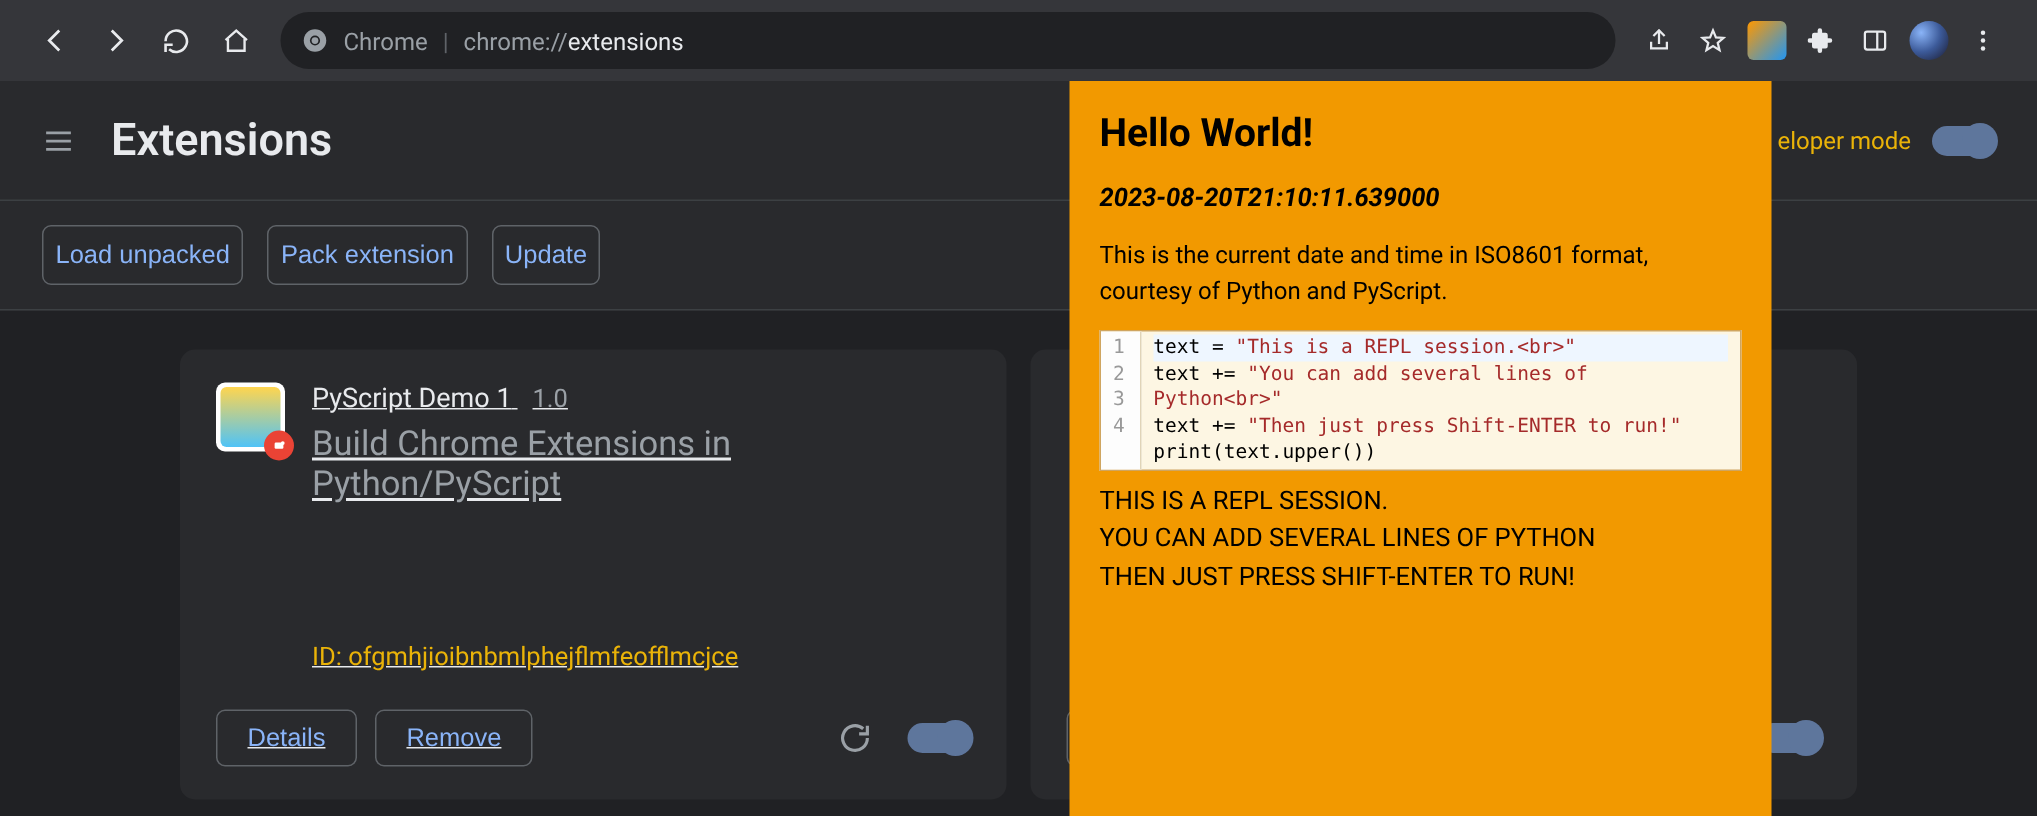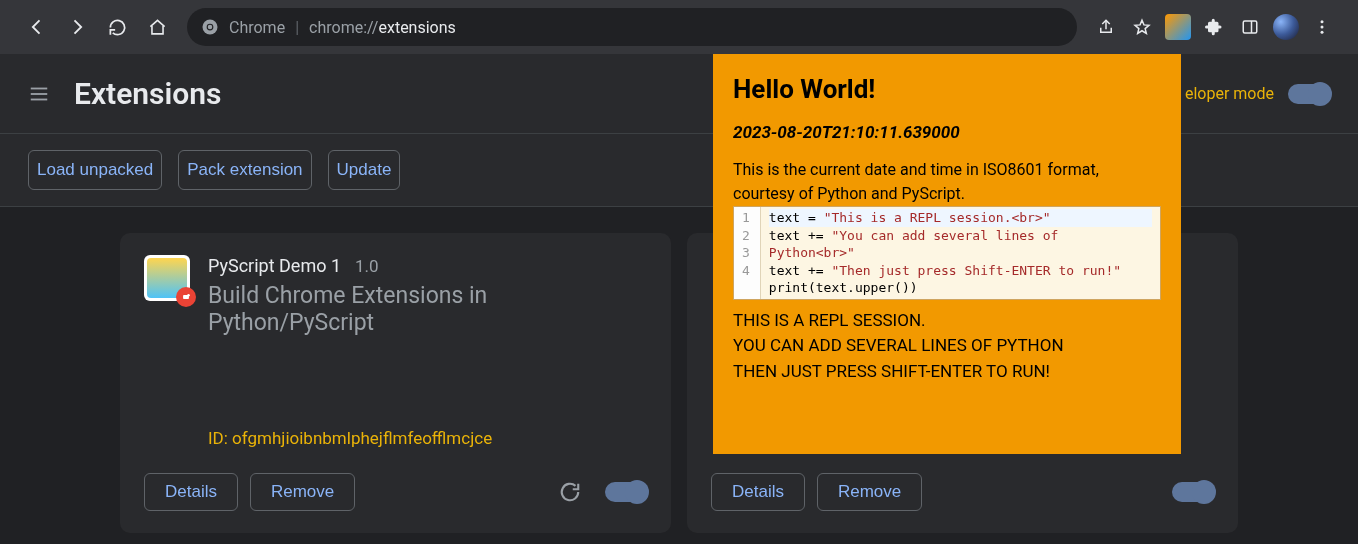--- a/index.html
+++ b/index.html
@@ -102,20 +102,21 @@
   font-size: 17px;
   background: transparent;
   cursor: pointer;
 }
 
 
 .cards {
   display: flex;
   gap: 16px;
   padding: 26px 120px 0 120px;
+  text-decoration: underline;
 }
 .card {
   flex: 1;
   background: #292a2d;
   border-radius: 10px;
   padding: 22px 24px;
   min-height: 300px;
   display: flex;
   flex-direction: column;
   position: relative;
@@ -161,30 +162,30 @@
   content:''; position:absolute; right:-2px; top:-2px;
   width:24px;height:24px;border-radius:50%;background:#8ab4f8;
 }
 
 
 .popup {
   position: absolute;
   top: 54px;
   left: 713px;
   width: 468px;
-  height: 400px;
+  height: 491px;
   background: #f29900;
   color: #000;
   padding: 20px 20px;
   z-index: 100;
   font-size: 16px;
 }
 .popup h1 { font-size: 26px; font-weight: 700; margin-bottom: 18px; }
 .popup .ts { font-style: italic; font-weight: 700; font-size: 17px; margin-bottom: 16px;}
-.popup p { line-height: 1.5; }
+.popup p { margin-bottom: 14px; line-height: 1.5; }
 .code-block {
   background: #fdf6e3;
   border: 1px solid #cfa560;
   display: flex;
   font-family: Consolas, monospace;
   font-size: 13px;
   margin-bottom: 8px;
 }
 .gutter {
   background: #fdfdfd;

